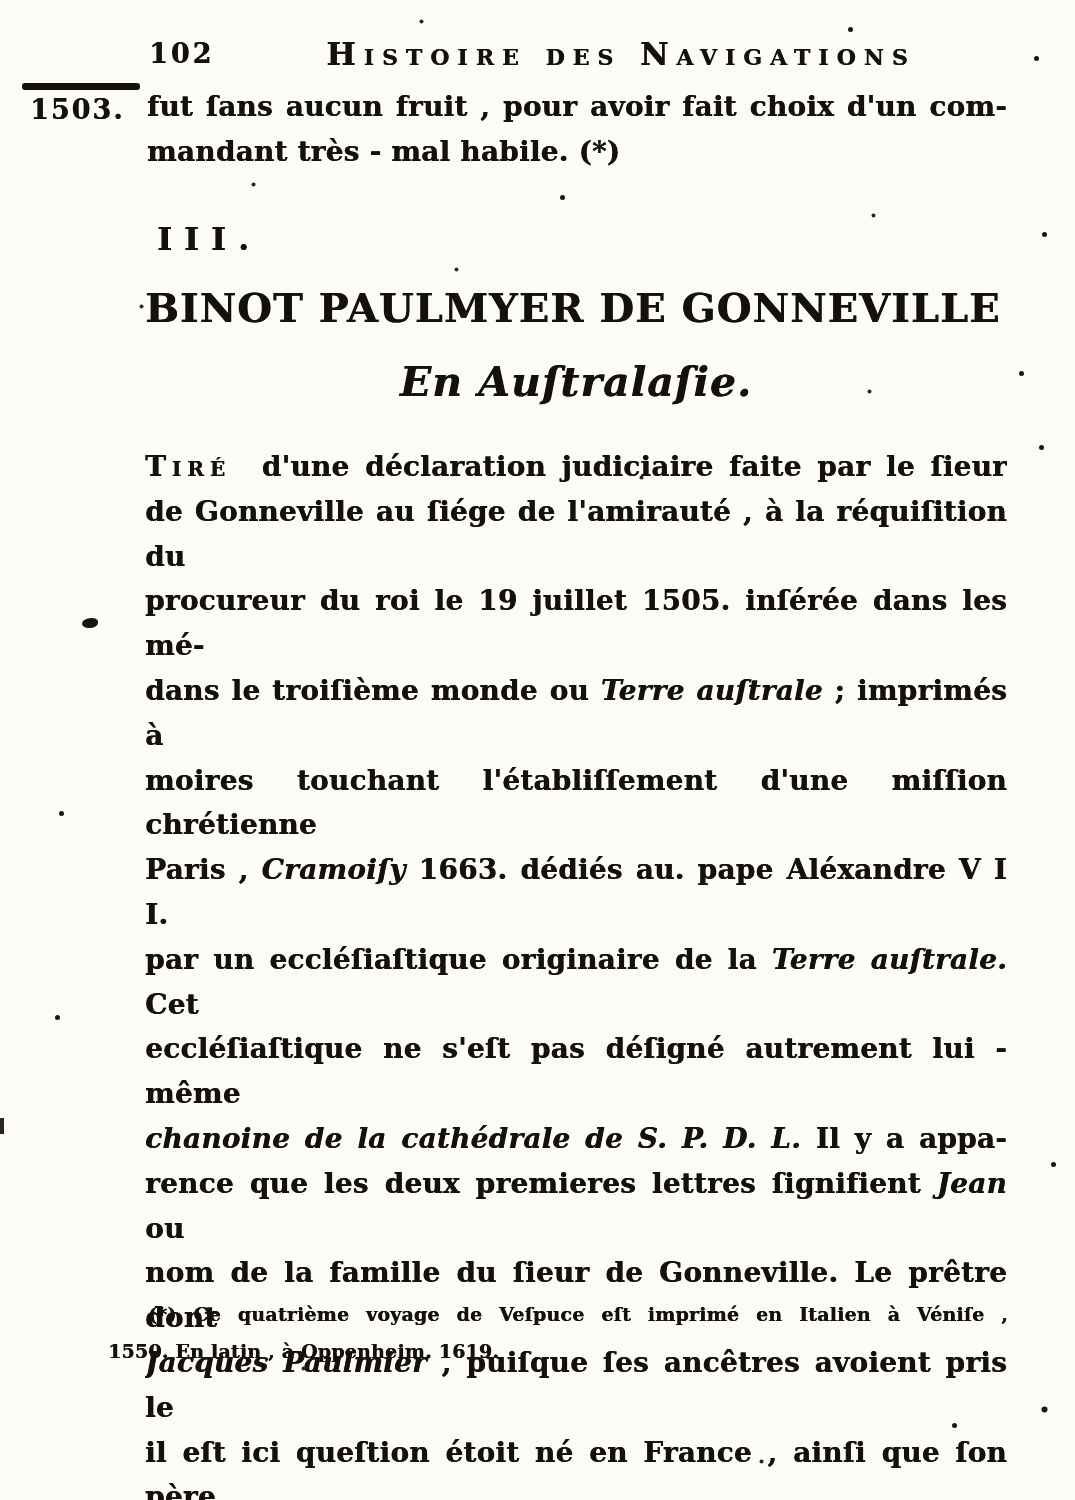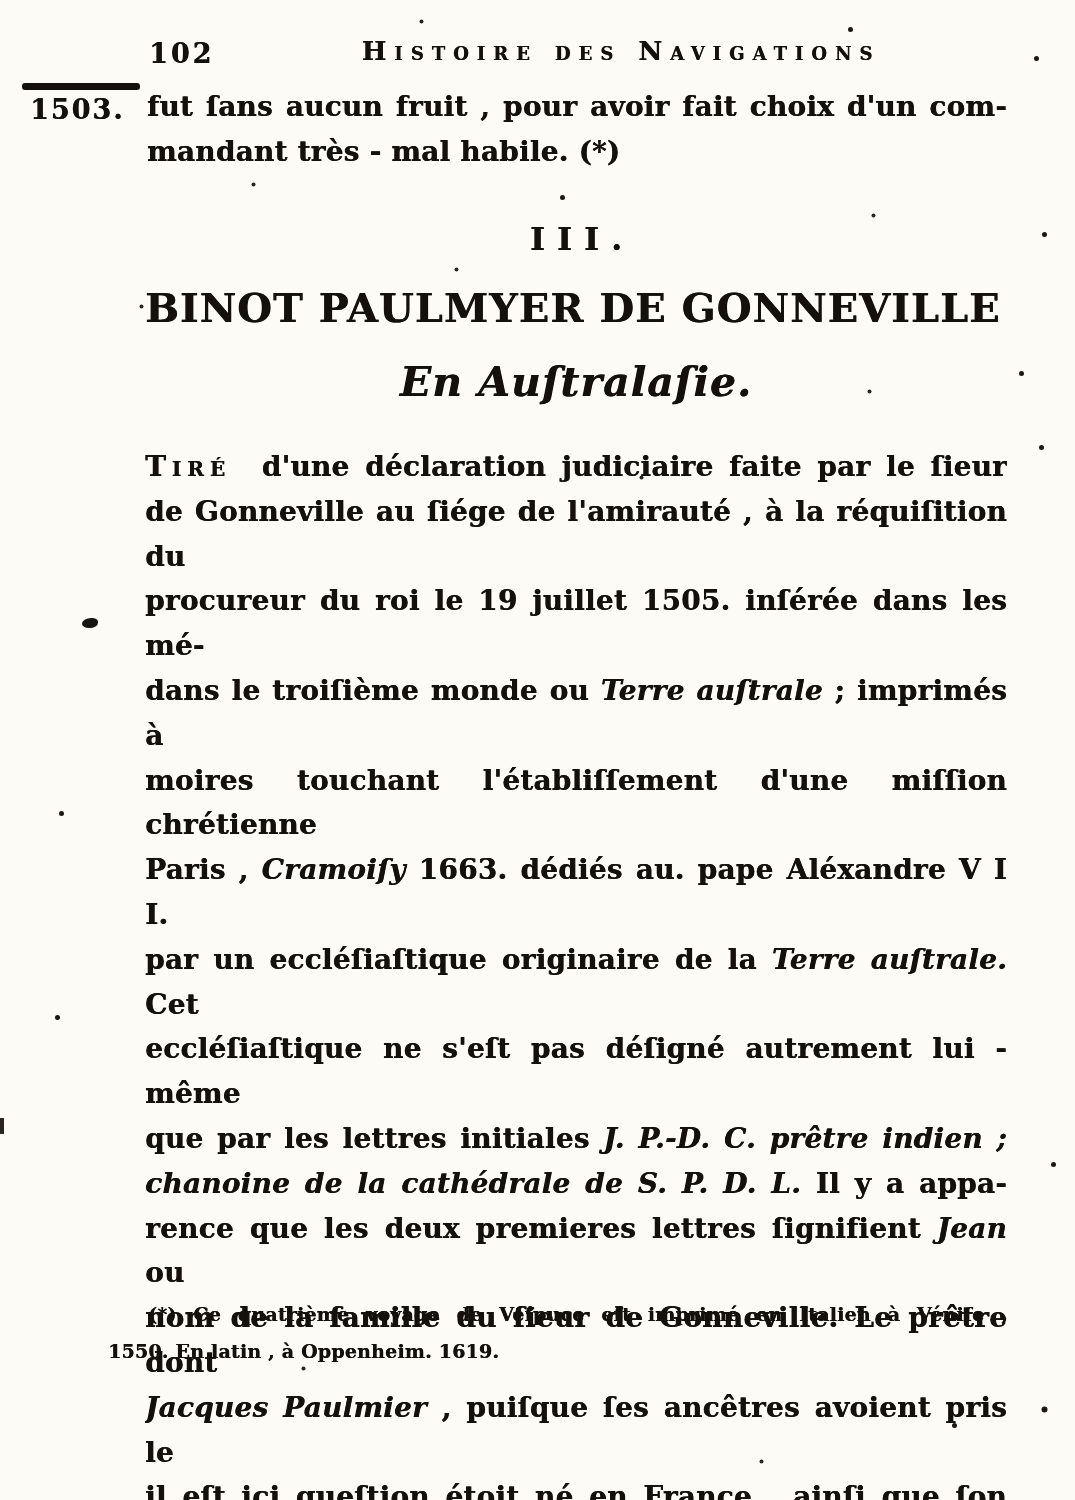--- a/index.html
+++ b/index.html
@@ -14,39 +14,39 @@
     text-shadow:0.4px 0 0 currentColor;
     padding-left:8px;
   }
   
   .header{position:absolute;top:36px;left:145px;width:862px;height:44px;}
   .page-number{position:absolute;left:4px;top:2px;font-size:27px;letter-spacing:3px;}
   .running-title{
     position:absolute;left:90px;right:0;top:0;
     text-align:center;
     font-variant:small-caps;
-    font-size:26px;letter-spacing:8px;white-space:nowrap;
+    font-size:31px;letter-spacing:8px;white-space:nowrap;
   }
   
   .margin-rule{position:absolute;left:22px;top:83px;width:118px;height:7px;background:#14110d;border-radius:3px;}
   .margin-year{position:absolute;left:30px;top:94px;font-size:27px;letter-spacing:2px;}
   
   .lines .line{
     text-align:justify;
     text-align-last:justify;
     overflow:hidden;
   }
   .left-last .line:last-child{text-align-last:left;}
   .intro{
     position:absolute;left:147px;top:84px;width:860px;
     font-size:28px;line-height:45px;letter-spacing:0.2px;
   }
   .section-number{
     position:absolute;left:145px;top:220px;width:862px;
-    text-align:center;font-size:32px;letter-spacing:12px;text-indent:12px;
+    font-size:32px;letter-spacing:12px;text-indent:12px;
   }
   .section-title{
     position:absolute;left:145px;top:284px;width:862px;
     text-align:left;font-size:40px;letter-spacing:1px;white-space:nowrap;
   }
   .section-subtitle{
     position:absolute;left:145px;top:358px;width:862px;
     text-align:center;font-style:italic;font-size:41px;letter-spacing:1px;
   }
   .body-text{
@@ -103,21 +103,20 @@
 
   <div class="body-text lines">
       <div class="line"><span class="sc">Tiré</span><span> d'une déclaration judiciaire faite par le ſieur</span></div>
       <div class="line"><span>de Gonneville au ſiége de l'amirauté , à la réquiſition du</span></div>
       <div class="line"><span>procureur du roi le 19 juillet 1505. inſérée dans les mé-</span></div>
       <div class="line"><span>dans le troiſième monde ou </span><span class="i">Terre auſtrale</span><span> ; imprimés à</span></div>
       <div class="line"><span>moires touchant l'établiſſement d'une miſſion chrétienne</span></div>
       <div class="line"><span>Paris , </span><span class="i">Cramoiſy</span><span> 1663. dédiés au. pape Aléxandre V I I.</span></div>
       <div class="line"><span>par un eccléſiaſtique originaire de la </span><span class="i">Terre auſtrale.</span><span> Cet</span></div>
       <div class="line"><span>eccléſiaſtique ne s'eſt pas déſigné autrement lui - même</span></div>
-      <div class="line"><span>que par les lettres initiales </span><span class="i">J. P.-D. C. prêtre indien ;</span></div>
       <div class="line"><span class="i">chanoine de la cathédrale de S. P. D. L.</span><span> Il y a appa-</span></div>
       <div class="line"><span>rence que les deux premieres lettres ſignifient </span><span class="i">Jean</span><span> ou</span></div>
       <div class="line"><span>nom de la famille du ſieur de Gonneville. Le prêtre dont</span></div>
       <div class="line"><span class="i">Jacques Paulmier</span><span> , puiſque ſes ancêtres avoient pris le</span></div>
       <div class="line"><span>il eſt ici queſtion étoit né en France , ainſi que ſon père</span></div>
     </div>
 
   <div class="footnote lines left-last">
       <div class="line">(*) Ce quatrième voyage de Veſpuce eſt imprimé en Italien à Véniſe ,</div>
       <div class="line">1550. En latin , à Oppenheim. 1619.</div>

